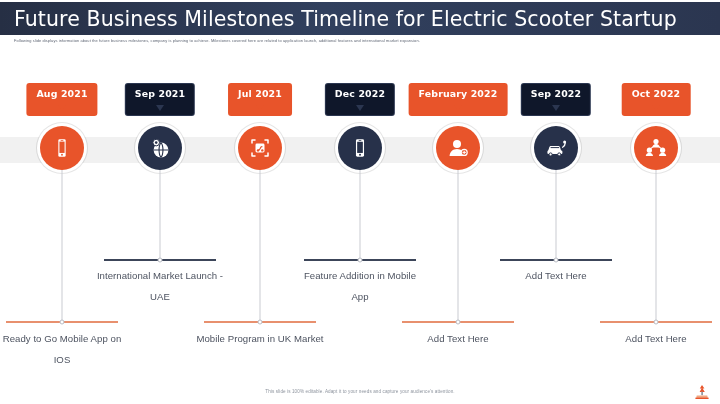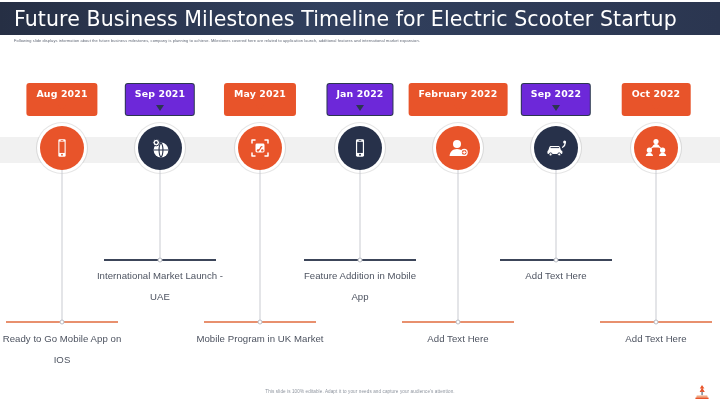--- a/index.html
+++ b/index.html
@@ -39,21 +39,21 @@
   .col { position: absolute; top: 0; width: 0; height: 404px; }
 
   .badge {
     position: absolute; top: 84px; left: 50%; transform: translateX(-50%);
     padding: 4px 9px 16px; border-radius: 2px;
     font-size: 9.4px; font-weight: 700; color: #ffffff;
     white-space: nowrap; letter-spacing: .15px;
     font-family: "DejaVu Sans", sans-serif;
   }
   .badge.orange { background: #e8542a; box-shadow: 0 0 0 1px #e8542a; }
-  .badge.navy   { background: #6d28d9; box-shadow: 0 0 0 1px #2b3650; }
+  .badge.navy   { background: #0f172a; box-shadow: 0 0 0 1px #2b3650; }
 
   .pointer {
     position: absolute; top: 105px; left: 50%; transform: translateX(-50%);
     width: 0; height: 0; border-left: 4.5px solid transparent;
     border-right: 4.5px solid transparent;
   }
   .pointer.orange { border-top: 6px solid #e8542a; }
   .pointer.navy   { border-top: 6px solid #2b3650; }
 
   .circle {
@@ -148,39 +148,39 @@
             <circle cx="8.2" cy="6.6" r="1.3" fill="#27314a"></circle>
           </svg>
         </div>
         <div class="stem short"></div>
         <div class="bar navy">
           <div class="node"></div>
         </div>
         <div class="label navy">International Market Launch - UAE</div>
       </div>
       <div class="col" style="left: 260px;">
-        <div class="badge orange">May 2021</div>
+        <div class="badge orange">Jul 2021</div>
         <div class="pointer orange"></div>
         <div class="circle orange">
           <svg width="24" height="24" viewBox="0 0 24 24">
             <path d="M4 4h3M4 4v3M20 4h-3M20 4v3M4 20h3M4 20v-3M20 20h-3M20 20v-3" stroke="#fff" stroke-width="1.5" fill="none" stroke-linecap="round"></path>
             <rect x="7.5" y="7.5" width="9" height="9" rx="1.4" fill="#fff"></rect>
             <path d="M10 14.3c1.4 0 1.9-1 2.3-2.1.3-.9.7-1.5 1.6-1.5" stroke="#e8542a" stroke-width="1.2" fill="none" stroke-linecap="round"></path>
             <circle cx="10" cy="14.4" r="1.2" fill="#e8542a"></circle>
             <circle cx="14.3" cy="14.4" r="1.2" fill="#e8542a"></circle>
           </svg>
         </div>
         <div class="stem long"></div>
         <div class="bar orange">
           <div class="node"></div>
         </div>
         <div class="label orange">Mobile Program in UK Market</div>
       </div>
       <div class="col" style="left: 360px;">
-        <div class="badge navy">Jan 2022</div>
+        <div class="badge navy">Dec 2022</div>
         <div class="pointer navy"></div>
         <div class="circle navy">
           <svg width="22" height="22" viewBox="0 0 24 24">
             <rect x="7.6" y="2.5" width="8.8" height="19" rx="1.6" fill="#fff"></rect>
             <rect x="8.9" y="5.2" width="6.2" height="12.2" fill="#27314a"></rect>
             <circle cx="12" cy="19.4" r="1.1" fill="#27314a"></circle>
             <rect x="10.4" y="3.6" width="3.2" height="0.7" rx="0.35" fill="#27314a"></rect>
           </svg>
         </div>
         <div class="stem short"></div>

